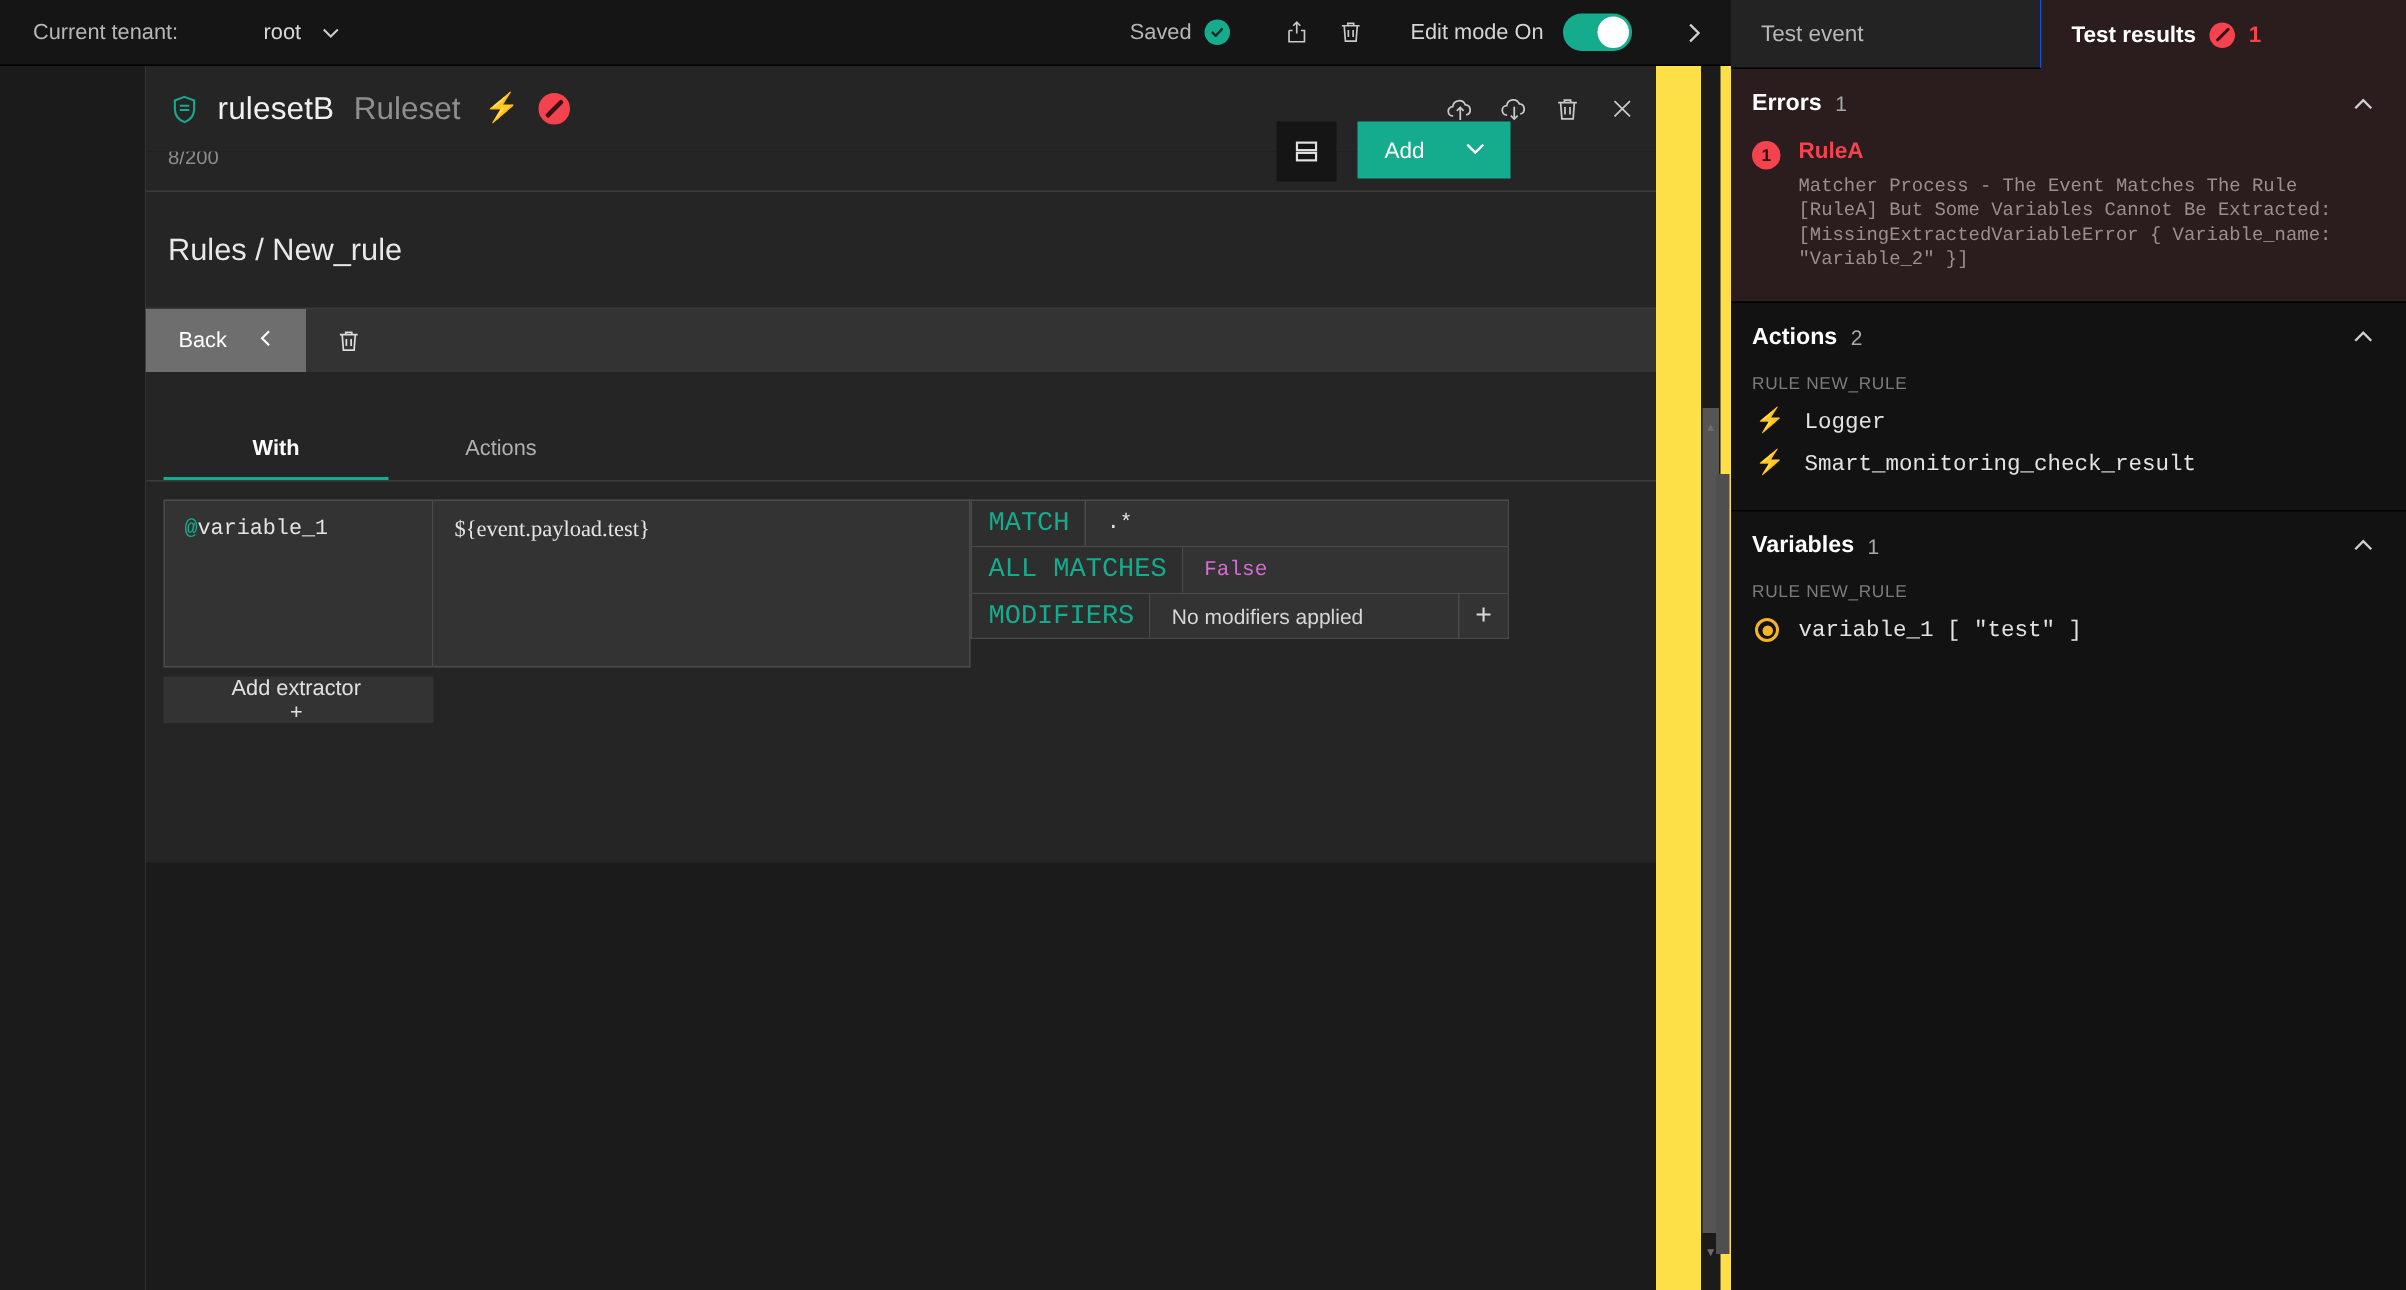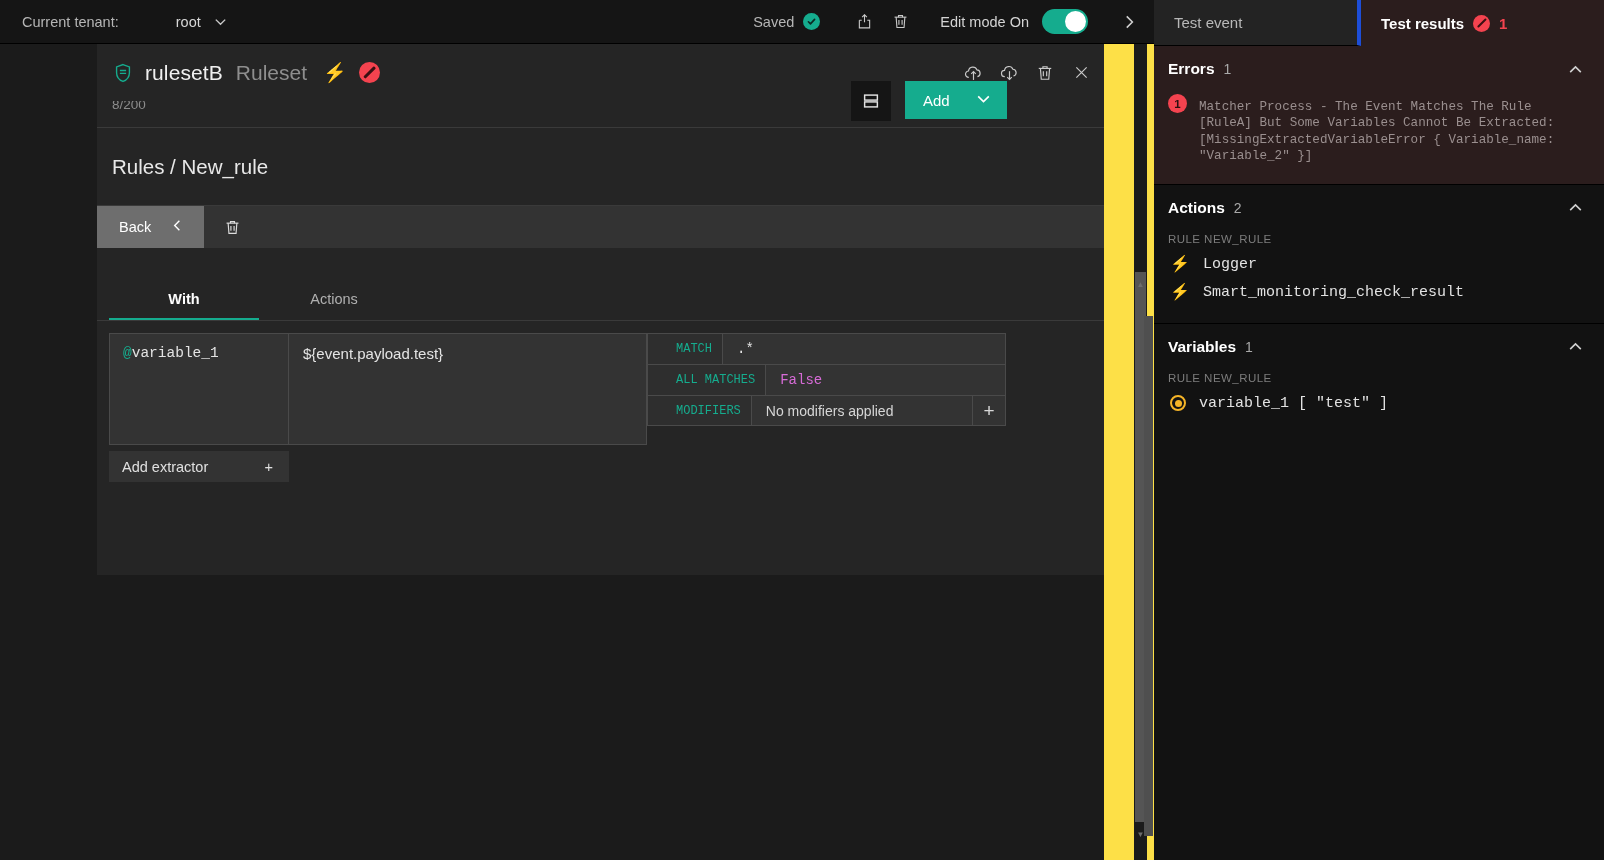--- a/index.html
+++ b/index.html
@@ -280,50 +280,51 @@
     margin-top: 6px;
     height: 31px;
     background: #333333;
     display: flex;
     align-items: center;
     justify-content: space-between;
     padding: 0 16px 0 13px;
     color: #e0e0e0;
     font-size: 14.5px;
     cursor: pointer;
+    flex-direction: column;
   }
   .ext-expr-cell {
     width: 358px;
     height: 112px;
     background: #333333;
     border: 1px solid #4a4a4a;
     border-left: none;
     padding: 11px 0 0 14px;
-    font-family: Liberation Sans, sans-serif;
+    font-family: Liberation Serif, serif;
     font-size: 15px;
     color: #e4e4e4;
     cursor: text;
   }
 
   .ext-props { width: 359px; }
   .prop-row {
     display: flex;
     align-items: stretch;
     height: 31px;
     border: 1px solid #4a4a4a;
     border-bottom: none;
   }
   .prop-row:last-child { border-bottom: 1px solid #4a4a4a; }
   .prop-label {
     background: #2e2e2e;
     color: #15ac8e;
     font-family: "Liberation Mono", monospace;
-    font-size: 12px;
+    font-size: 18px;
     display: flex; align-items: center;
-    padding: 0 10px 0 28px;
+    padding: 0 10px 0 11px;
     border-right: 1px solid #4a4a4a;
     white-space: nowrap;
   }
   .prop-val {
     flex: 1;
     background: #333333;
     display: flex; align-items: center;
     padding-left: 14px;
     font-family: "Liberation Mono", monospace;
     font-size: 14px;
@@ -422,21 +423,21 @@
     display: flex; align-items: center;
     padding: 0 20px;
     font-size: 15px;
     color: #b8b8b8;
     cursor: pointer;
     border-bottom: 1px solid #000;
   }
   .rp-tab.inactive {
     background: #232323;
     width: 207px;
-    border-right: 4px solid #1d4ed8;
+    border-right: 1px solid #1d4ed8;
   }
   .rp-tab.active {
     background: #2b1d1d;
     color: #ffffff;
     font-weight: bold;
     flex: 1;
     border-bottom: none;
     gap: 9px;
   }
   .rp-badge-icon {
@@ -742,20 +743,21 @@
         <span class="sec-count">1</span>
         <span class="sec-caret">
           <svg width="17" height="17" viewBox="0 0 16 16" fill="none" stroke="currentColor" stroke-width="1.5">
               <path d="M3 10.5l5-5 5 5"></path>
             </svg>
         </span>
       </div>
       <div class="error-item">
         <span class="err-num">1</span>
         <div class="err-body">
+          <div class="err-title">RuleA</div>
           <div class="err-msg">Matcher Process - The Event Matches The Rule [RuleA] But Some Variables Cannot Be Extracted: [MissingExtractedVariableError { Variable_name: "Variable_2" }]</div>
         </div>
       </div>
     </div>
 
     <div class="actions-sec">
       <div class="sec-head">
         <span class="sec-title">Actions</span>
         <span class="sec-count">2</span>
         <span class="sec-caret">

